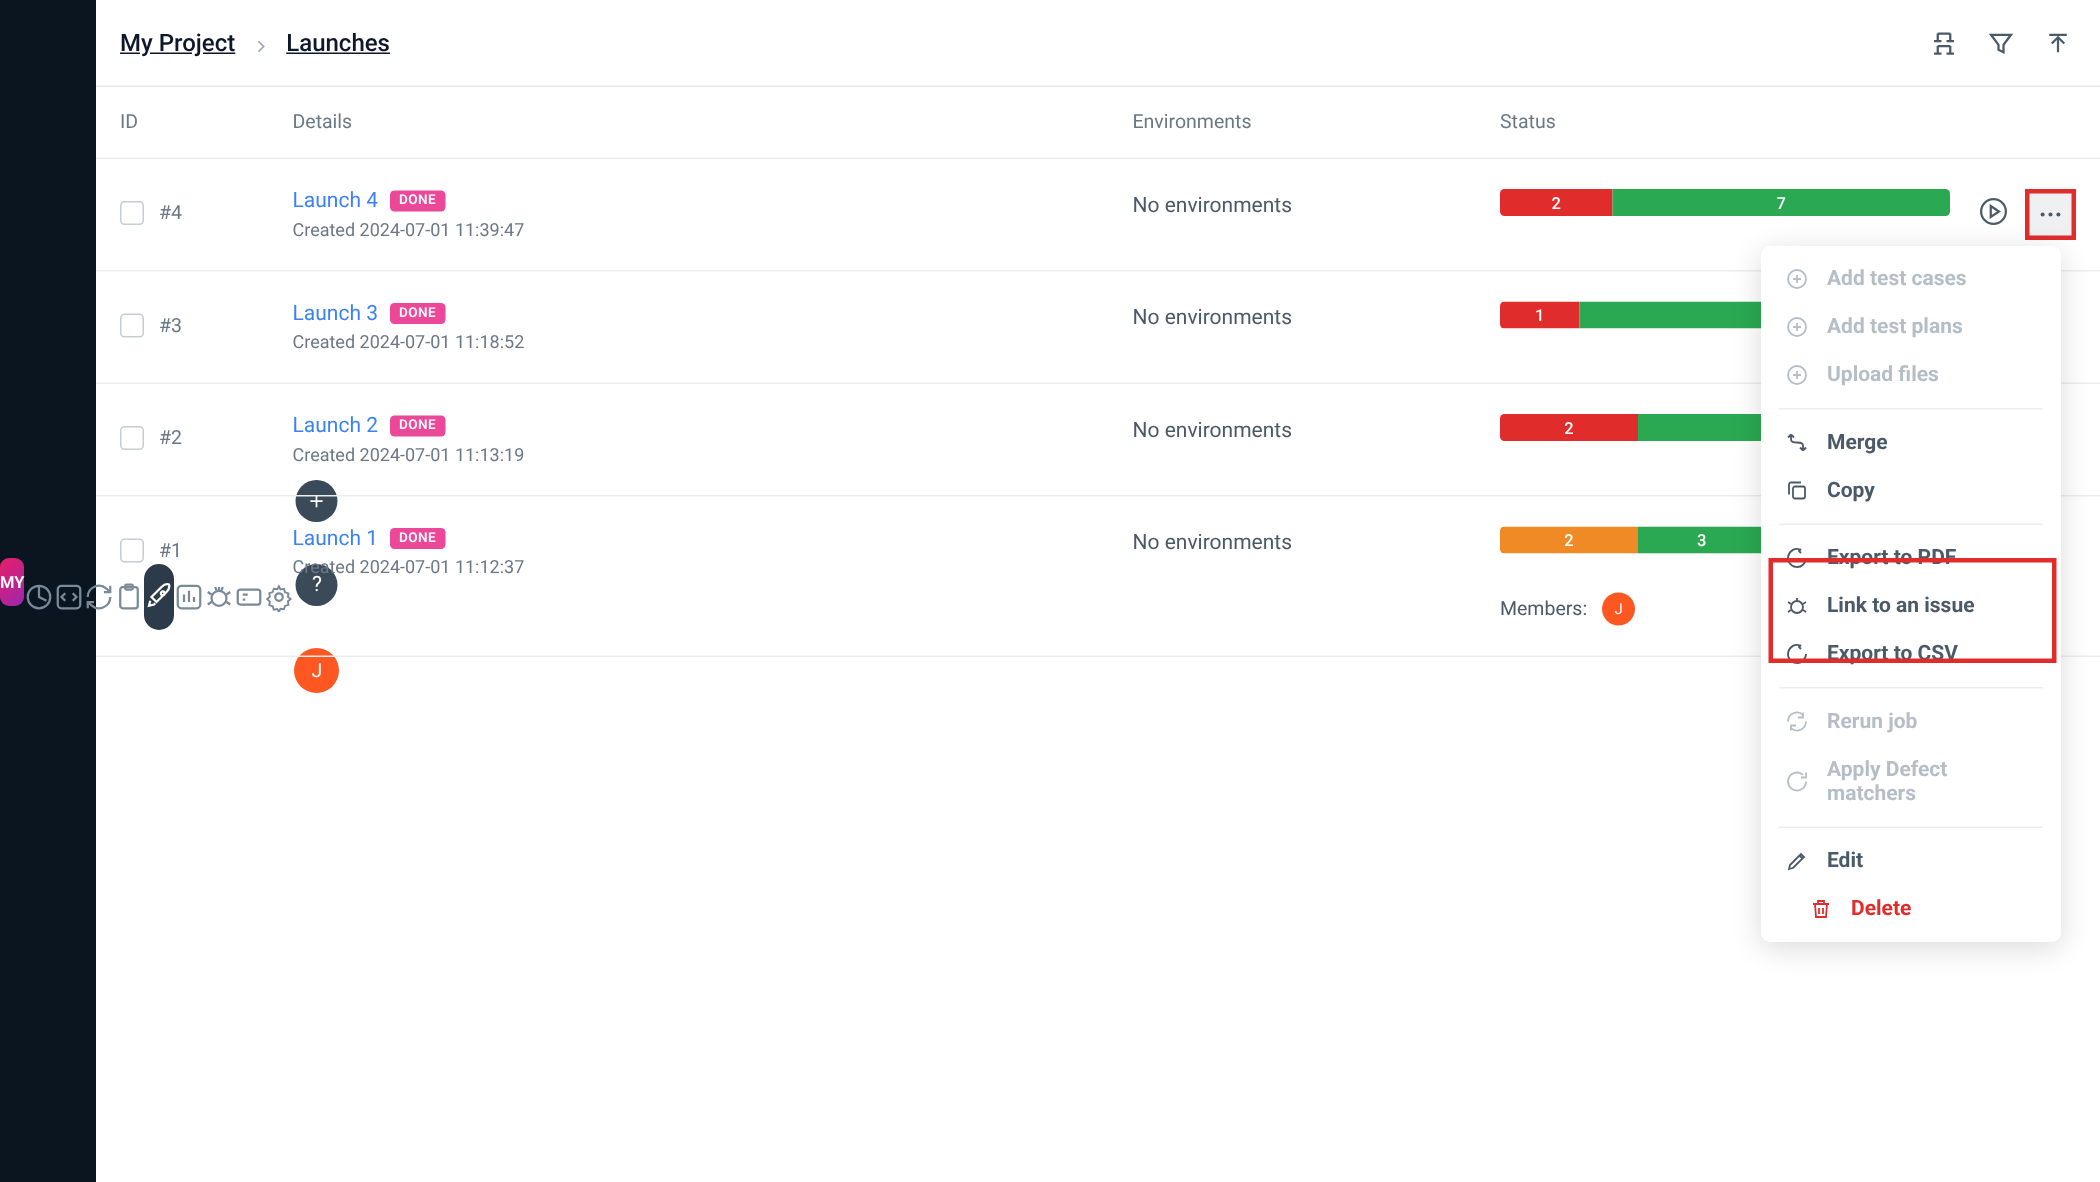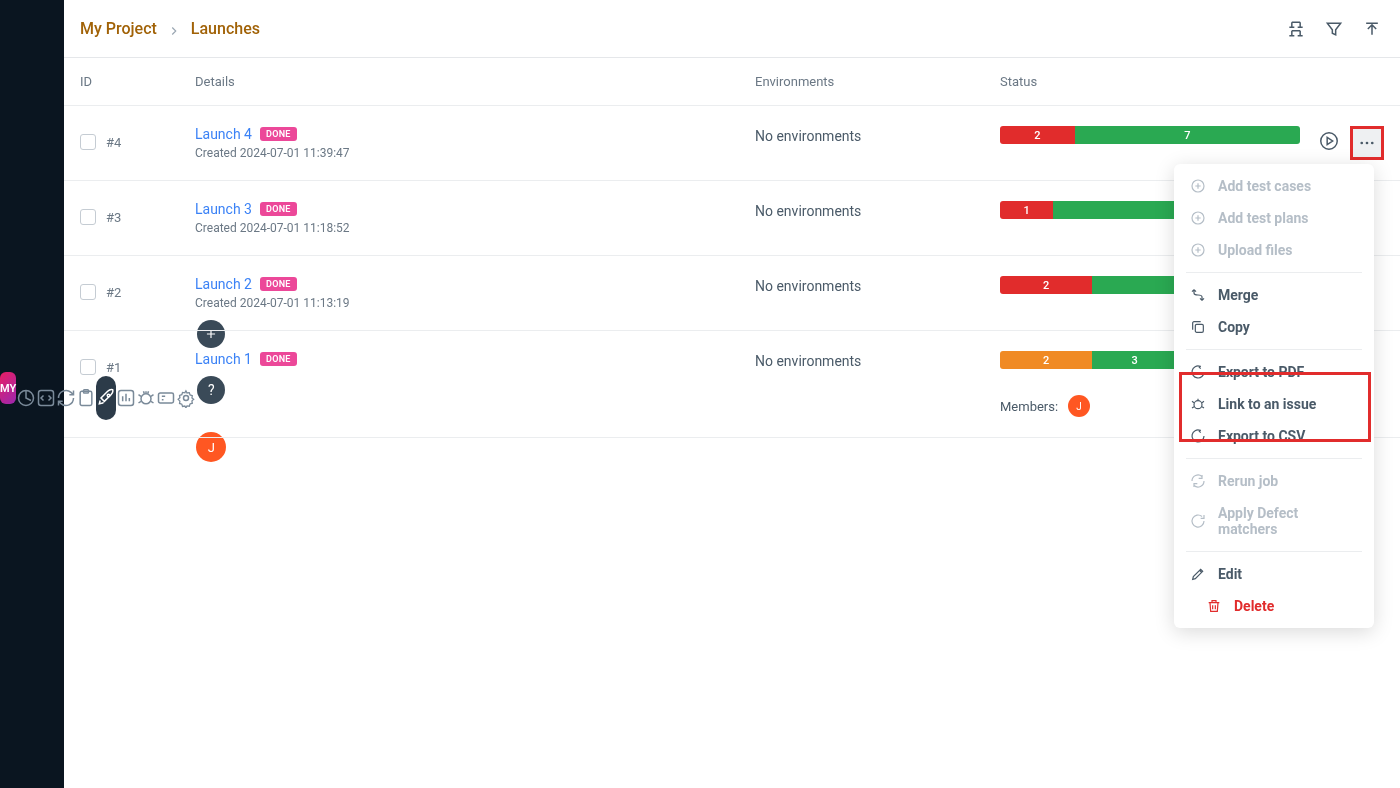--- a/index.html
+++ b/index.html
@@ -17,21 +17,21 @@
 .sidebar-spacer { flex: 1; }
 .sidebar-bottom { display: flex; flex-direction: column; align-items: center; padding-bottom: 18px; gap: 8px; }
 .add-btn { width: 28px; height: 28px; border-radius: 50%; background: #3a4a58; display: flex; align-items: center; justify-content: center; cursor: pointer; }
 .add-btn svg { width: 14px; height: 14px; stroke: #fff; stroke-width: 2; }
 .help-btn { width: 28px; height: 28px; border-radius: 50%; background: #3a4a58; display: flex; align-items: center; justify-content: center; color: #fff; font-size: 14px; cursor: pointer; margin-top: 20px; }
 .avatar { width: 30px; height: 30px; border-radius: 50%; background: #ff5722; color: #fff; font-size: 13px; display: flex; align-items: center; justify-content: center; cursor: pointer; margin-top: 20px; }
 
 
 .main { flex: 1; position: relative; }
 .header { height: 58px; border-bottom: 1px solid #e5e7ea; display: flex; align-items: center; padding: 0 16px; }
-.breadcrumb { display: flex; align-items: flex-end; font-size: 16px; color: #a16207; font-weight: 500; }
+.breadcrumb { display: flex; align-items: flex-end; font-size: 16px; color: #0f172a; font-weight: 500; text-decoration: underline; }
 .breadcrumb .chev { margin: 0 10px; color: #9aa6b2; display: flex; }
 .breadcrumb .chev svg { width: 14px; height: 14px; stroke: #9aa6b2; fill: none; stroke-width: 2; }
 .header-spacer { flex: 1; }
 .header-icons { display: flex; gap: 14px; }
 .header-icon { width: 24px; height: 24px; display: flex; align-items: center; justify-content: center; cursor: pointer; }
 .header-icon svg { width: 20px; height: 20px; stroke: #4a5a68; fill: none; stroke-width: 1.8; }
 
 
 .table-head { display: flex; padding: 0 16px; height: 48px; align-items: center; font-size: 13px; color: #6b7885; border-bottom: 1px solid #ebedef; }
 .col-id { width: 115px; }
@@ -264,20 +264,21 @@
       <div class="row">
         <div class="col-id">
           <div class="checkbox"></div>
           <span class="id-text">#1</span>
         </div>
         <div class="col-details">
           <div class="launch-title-row">
             <span class="launch-link">Launch 1</span>
             <span class="done-badge">DONE</span>
           </div>
+          <div class="created">Created 2024-07-01 11:12:37</div>
         </div>
         <div class="col-env"><span class="env-text">No environments</span></div>
         <div class="col-status">
           <div class="status-bar" style="width: 177px;">
             <div class="status-seg seg-orange" style="width: 52%;">2</div>
             <div class="status-seg seg-green" style="width: 48%;">3</div>
           </div>
           <div class="members">
             <span>Members:</span>
             <span class="member-avatar">J</span>

